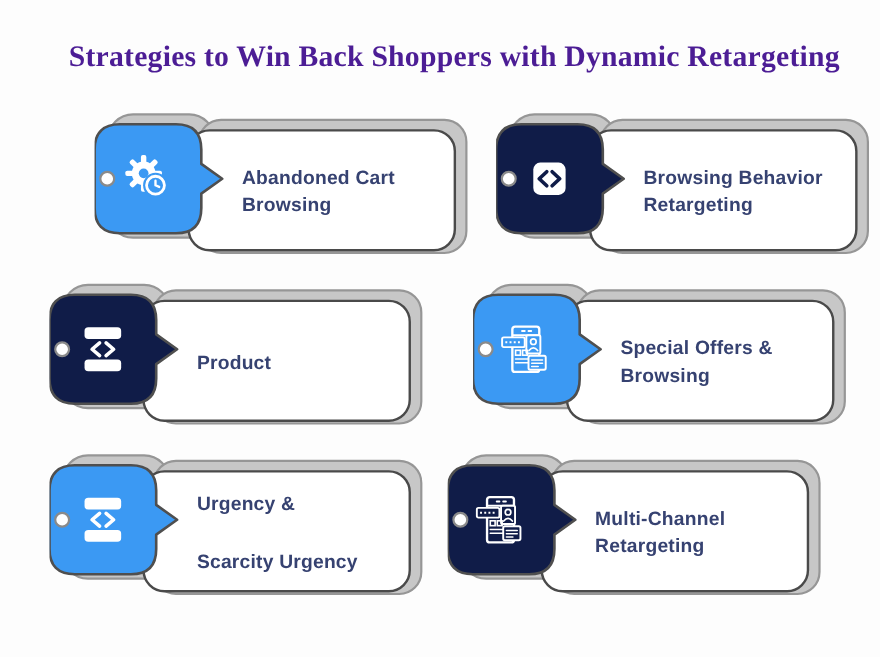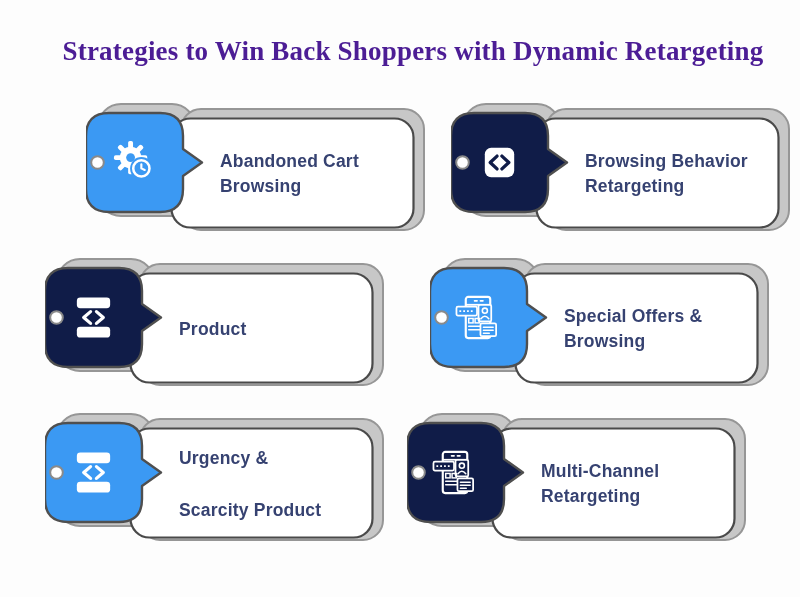--- a/index.html
+++ b/index.html
@@ -190,21 +190,21 @@
   <svg class="card-bg">
       <use href="#card-shape" xlink:href="#card-shape"></use>
     </svg>
   <span class="icon">
     <svg>
         <use href="#icon-mobile-code" xlink:href="#icon-mobile-code"></use>
       </svg>
   </span>
   <div class="label" style="color: rgb(54, 66, 113); gap: 27px;">
     <span>Urgency &amp;</span>
-    <span>Scarcity Product</span>
+    <span>Scarcity Urgency</span>
   </div>
 </div>
 
 <div class="card slot-5" style="color: rgb(16, 28, 72); padding-left: 24px;">
   <svg class="card-bg">
       <use href="#card-shape" xlink:href="#card-shape"></use>
     </svg>
   <span class="icon">
     <svg>
         <use href="#icon-browser-wireframe" xlink:href="#icon-browser-wireframe"></use>

